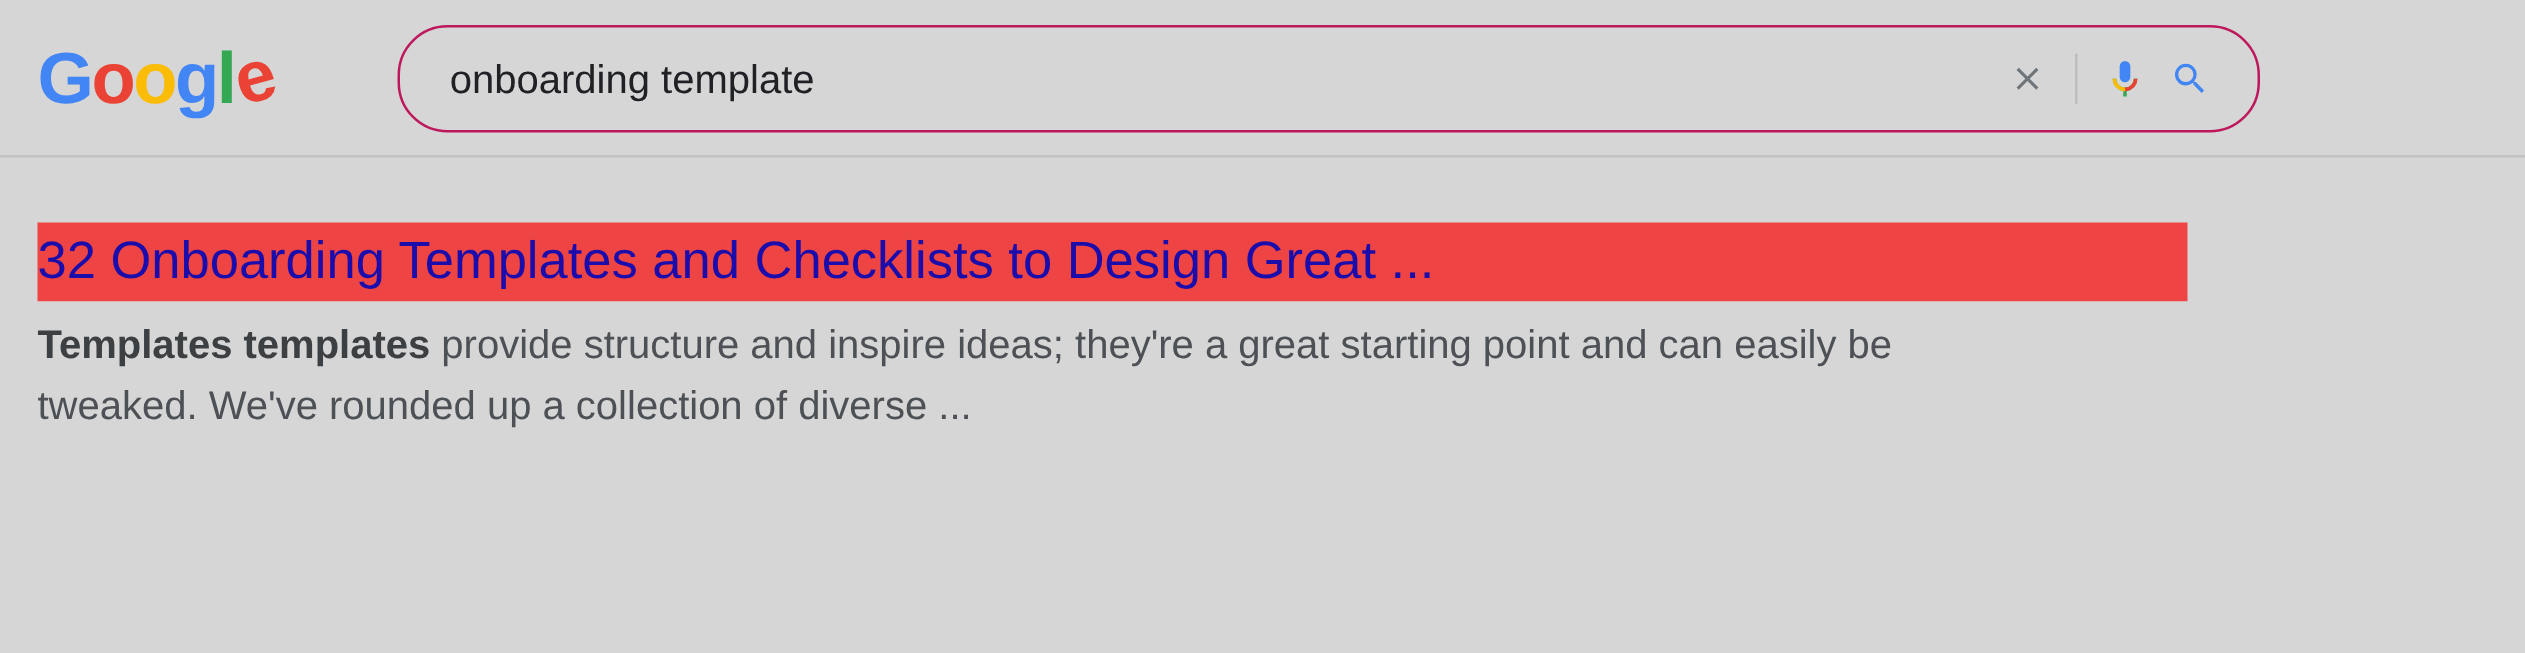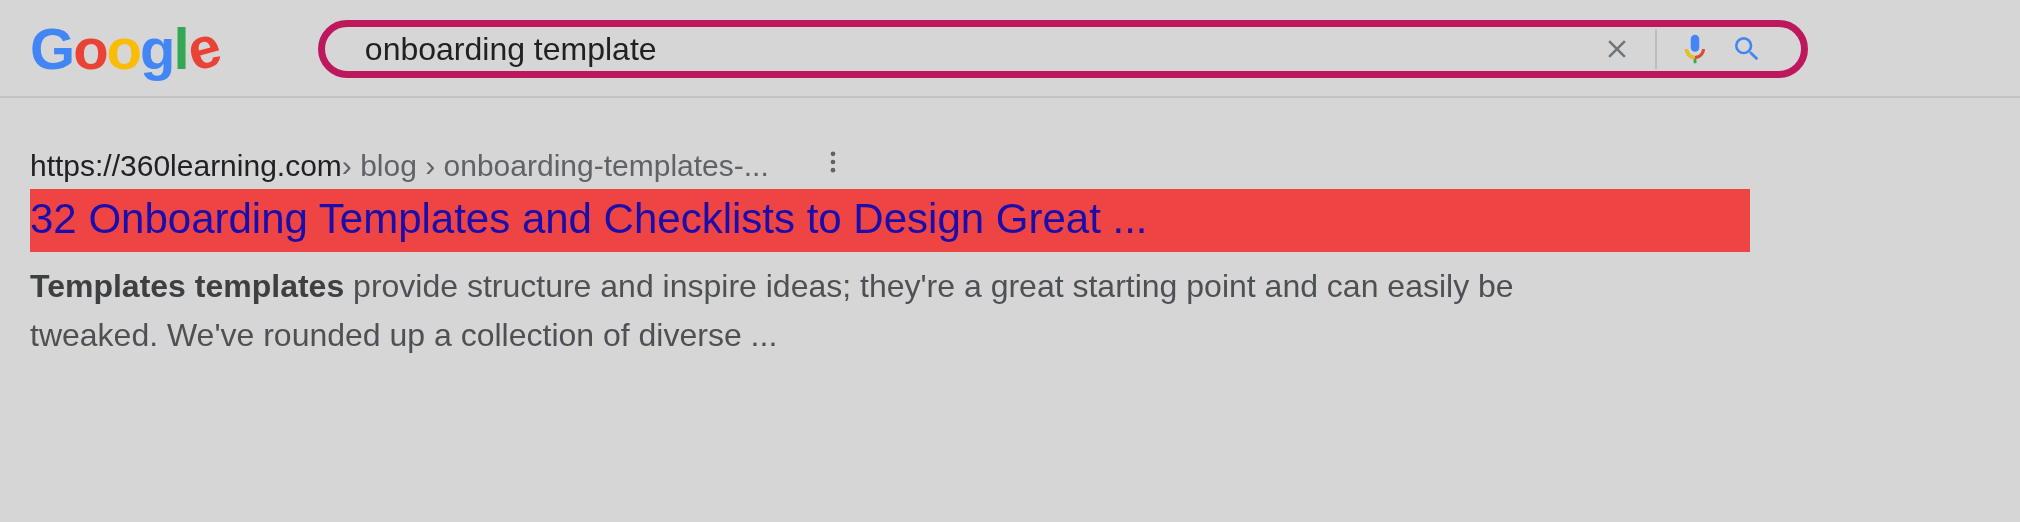--- a/index.html
+++ b/index.html
@@ -33,23 +33,23 @@
   .google-logo span { display: inline-block; }
   .g1 { color: #4285F4; }
   .g2 { color: #EA4335; }
   .g3 { color: #FBBC05; }
   .g4 { color: #4285F4; }
   .g5 { color: #34A853; }
   .g6 { color: #EA4335; transform: rotate(-15deg); transform-origin: 40% 50%; }
 
   .search-box {
     flex: 0 0 1490px;
-    height: 58px;
+    height: 86px;
     background: #d6d6d6;
-    border: 7px solid #be185d;
+    border: 2px solid #be185d;
     border-radius: 40px;
     display: flex;
     align-items: center;
     padding: 0 28px 0 38px;
   }
   .search-input {
     flex: 1;
     border: none;
     outline: none;
     background: transparent;
@@ -152,31 +152,20 @@
     <button class="icon-btn" aria-label="Search">
       <svg width="32" height="32" viewBox="0 0 24 24">
         <path fill="#4285F4" d="M15.5 14h-.79l-.28-.27A6.471 6.471 0 0 0 16 9.5 6.5 6.5 0 1 0 9.5 16a6.471 6.471 0 0 0 4.23-1.57l.27.28v.79l5 4.99L20.49 19l-4.99-5zm-6 0C7.01 14 5 11.99 5 9.5S7.01 5 9.5 5 14 7.01 14 9.5 11.99 14 9.5 14z"></path>
       </svg>
     </button>
   </div>
 </div>
 
 <div class="result-area">
 
-  <div class="result-url-row">
-    <span class="result-url-domain">https://360learning.com</span>
-    <span class="result-url-path"> › blog › onboarding-templates-...</span>
-    <span class="kebab">
-      <svg width="28" height="28" viewBox="0 0 24 24">
-        <circle cx="12" cy="5" r="2" fill="#5f6368"></circle>
-        <circle cx="12" cy="12" r="2" fill="#5f6368"></circle>
-        <circle cx="12" cy="19" r="2" fill="#5f6368"></circle>
-      </svg>
-    </span>
-  </div>
 
   <div class="result-title-wrap">
     <a class="result-title">32 Onboarding Templates and Checklists to Design Great ...</a>
   </div>
 
   <div class="result-snippet">
     <b>Templates templates</b><span> provide structure and inspire ideas; they're a great starting point and can easily be tweaked. We've rounded up a collection of diverse ...</span>
   </div>
 
 </div>

